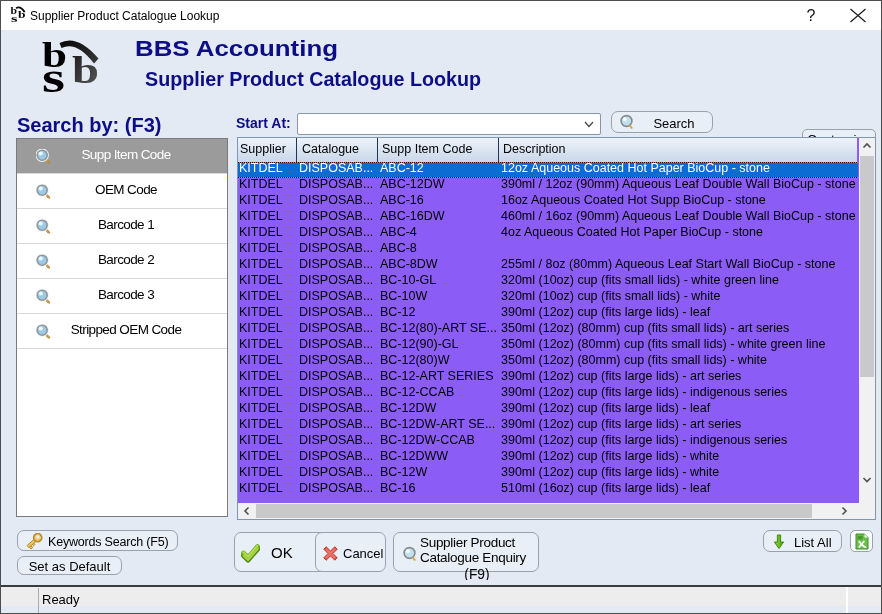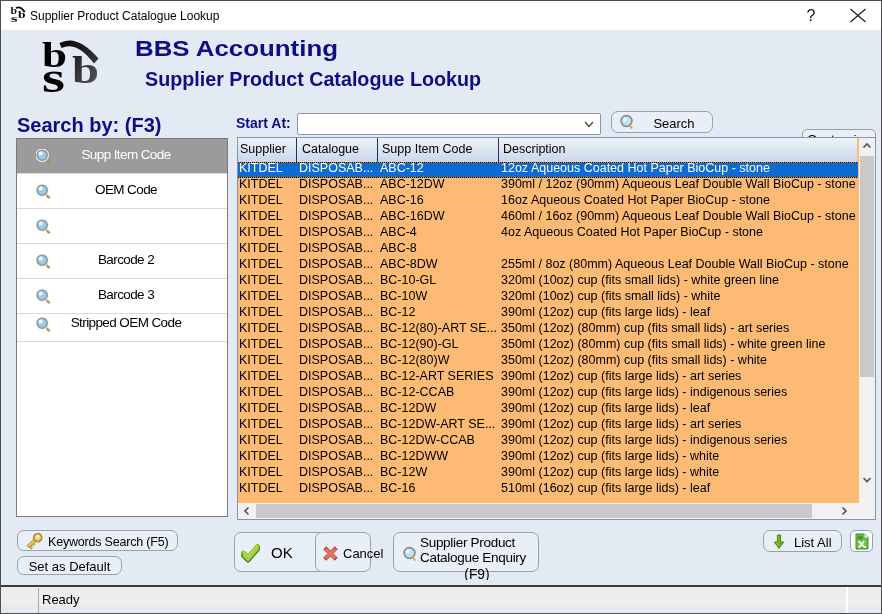--- a/index.html
+++ b/index.html
@@ -16,21 +16,21 @@
 
 .listbox { position:absolute; left:15px; top:137px; width:212px; height:379px; background:#fff; border:1px solid #7a7a7a; }
 .litem { position:absolute; left:0; width:210px; height:35px; border-bottom:1px solid #d8d8d8; }
 .litem .txt { position:absolute; left:8px; width:202px; top:7.5px; text-align:center; font-size:13.5px; letter-spacing:-0.6px; color:#000; }
 .litem.sel { background:#9b9b9b; }
 .litem.sel .txt { color:#fff; }
 .micon { position:absolute; left:19px; top:10px; width:15px; height:15px; }
 
 .btn { position:absolute; background:#e9eff7; border:1px solid #98a1ac; border-radius:7px; font-size:13px; color:#000; }
 
-.table { position:absolute; left:236px; top:136px; width:639px; height:383px; border:1px solid #7e96b2; background:#fdba74; }
+.table { position:absolute; left:236px; top:136px; width:639px; height:383px; border:1px solid #7e96b2; background:#8b5cf6; }
 .thead { position:absolute; left:0; top:0; width:619px; height:24px; background:linear-gradient(#eef3fa,#c9d7e9); }
 .hsep { position:absolute; top:0; width:1px; height:24px; background:#20345a; }
 .hlbl { position:absolute; top:3.5px; font-size:12.5px; color:#000; }
 .trow { position:absolute; left:0; width:620px; height:16px; font-size:12.5px; color:#000; white-space:nowrap; }
 .trow span { position:absolute; top:-1px; }
 .c1 { left:1px; } .c2 { left:61px; } .c3 { left:142px; } .c4 { left:263px; }
 .selrow { background:#0c6cd4; color:#fff; }
 .dotline { position:absolute; left:0; width:620px; height:1px; background:repeating-linear-gradient(90deg,#000 0 1px,#ef8300 1px 2px); }
 
 .vscroll { position:absolute; left:621px; top:0; width:16px; height:365px; background:#f1f1f1; }
@@ -102,40 +102,41 @@
         </svg>
       <div class="txt">OEM Code</div>
     </div>
     <div class="litem" style="top:70px;">
       <svg class="micon" viewBox="0 0 15 15">
           <path d="M9.9 9.2 L13.8 13.0 Q14.4 14.0 13.3 14.3 L11.5 13.7 L8.9 10.3 Z" fill="#cf9b45" stroke="#a87a2e" stroke-width="0.6"></path>
           <circle cx="6.2" cy="6.2" r="6.0" fill="none" stroke="#f2f4f5" stroke-width="1.4"></circle>
           <circle cx="6.2" cy="6.2" r="5.0" fill="#9ccbe8" stroke="#8e979c" stroke-width="1.6"></circle>
           <circle cx="4.7" cy="4.5" r="2.1" fill="#edf8fd"></circle>
         </svg>
+      <div class="txt">Barcode 1</div>
     </div>
     <div class="litem" style="top:105px;">
       <svg class="micon" viewBox="0 0 15 15">
           <path d="M9.9 9.2 L13.8 13.0 Q14.4 14.0 13.3 14.3 L11.5 13.7 L8.9 10.3 Z" fill="#cf9b45" stroke="#a87a2e" stroke-width="0.6"></path>
           <circle cx="6.2" cy="6.2" r="6.0" fill="none" stroke="#f2f4f5" stroke-width="1.4"></circle>
           <circle cx="6.2" cy="6.2" r="5.0" fill="#9ccbe8" stroke="#8e979c" stroke-width="1.6"></circle>
           <circle cx="4.7" cy="4.5" r="2.1" fill="#edf8fd"></circle>
         </svg>
       <div class="txt">Barcode 2</div>
     </div>
     <div class="litem" style="top:140px;">
       <svg class="micon" viewBox="0 0 15 15">
           <path d="M9.9 9.2 L13.8 13.0 Q14.4 14.0 13.3 14.3 L11.5 13.7 L8.9 10.3 Z" fill="#cf9b45" stroke="#a87a2e" stroke-width="0.6"></path>
           <circle cx="6.2" cy="6.2" r="6.0" fill="none" stroke="#f2f4f5" stroke-width="1.4"></circle>
           <circle cx="6.2" cy="6.2" r="5.0" fill="#9ccbe8" stroke="#8e979c" stroke-width="1.6"></circle>
           <circle cx="4.7" cy="4.5" r="2.1" fill="#edf8fd"></circle>
         </svg>
       <div class="txt">Barcode 3</div>
     </div>
-    <div class="litem" style="top:168px;">
+    <div class="litem" style="top:175px;">
       <svg class="micon" viewBox="0 0 15 15">
           <path d="M9.9 9.2 L13.8 13.0 Q14.4 14.0 13.3 14.3 L11.5 13.7 L8.9 10.3 Z" fill="#cf9b45" stroke="#a87a2e" stroke-width="0.6"></path>
           <circle cx="6.2" cy="6.2" r="6.0" fill="none" stroke="#f2f4f5" stroke-width="1.4"></circle>
           <circle cx="6.2" cy="6.2" r="5.0" fill="#9ccbe8" stroke="#8e979c" stroke-width="1.6"></circle>
           <circle cx="4.7" cy="4.5" r="2.1" fill="#edf8fd"></circle>
         </svg>
       <div class="txt">Stripped OEM Code</div>
     </div>
   </div>
 
@@ -179,21 +180,21 @@
       <div class="trow" style="top:40px">
           <span class="c1">KITDEL</span>
           <span class="c2">DISPOSAB...</span>
           <span class="c3">ABC-12DW</span>
           <span class="c4">390ml / 12oz (90mm) Aqueous Leaf Double Wall BioCup - stone</span>
         </div>
       <div class="trow" style="top:56px">
           <span class="c1">KITDEL</span>
           <span class="c2">DISPOSAB...</span>
           <span class="c3">ABC-16</span>
-          <span class="c4">16oz Aqueous Coated Hot Paper BioCup - stone</span>
+          <span class="c4">16oz Aqueous Coated Hot Supp BioCup - stone</span>
         </div>
       <div class="trow" style="top:72px">
           <span class="c1">KITDEL</span>
           <span class="c2">DISPOSAB...</span>
           <span class="c3">ABC-16DW</span>
           <span class="c4">460ml / 16oz (90mm) Aqueous Leaf Double Wall BioCup - stone</span>
         </div>
       <div class="trow" style="top:88px">
           <span class="c1">KITDEL</span>
           <span class="c2">DISPOSAB...</span>
@@ -202,21 +203,21 @@
         </div>
       <div class="trow" style="top:104px">
           <span class="c1">KITDEL</span>
           <span class="c2">DISPOSAB...</span>
           <span class="c3">ABC-8</span>
         </div>
       <div class="trow" style="top:120px">
           <span class="c1">KITDEL</span>
           <span class="c2">DISPOSAB...</span>
           <span class="c3">ABC-8DW</span>
-          <span class="c4">255ml / 8oz (80mm) Aqueous Leaf Double Wall BioCup - stone</span>
+          <span class="c4">255ml / 8oz (80mm) Aqueous Leaf Start Wall BioCup - stone</span>
         </div>
       <div class="trow" style="top:136px">
           <span class="c1">KITDEL</span>
           <span class="c2">DISPOSAB...</span>
           <span class="c3">BC-10-GL</span>
           <span class="c4">320ml (10oz) cup (fits small lids) - white green line</span>
         </div>
       <div class="trow" style="top:152px">
           <span class="c1">KITDEL</span>
           <span class="c2">DISPOSAB...</span>
@@ -335,21 +336,21 @@
 
   <div class="btn" style="left:233px;top:531px;width:92px;height:40px;">
     <svg class="abs" style="left:6px;top:11px" width="19" height="19" viewBox="0 0 19 19">
       <path d="M2.5 11.5 L7 16 L17 4.5" fill="none" stroke="#4e8c11" stroke-width="5" stroke-linecap="round" stroke-linejoin="round"></path>
       <path d="M2.5 9 L7 13.5 L16.5 2.5" fill="none" stroke="#71ab1d" stroke-width="4.6" stroke-linecap="round" stroke-linejoin="round"></path>
       <path d="M2.5 8.2 L7 12.7 L16.2 2" fill="none" stroke="#b4dc50" stroke-width="2.2" stroke-linecap="round" stroke-linejoin="round"></path>
       <path d="M2.7 11.8 L7 16 L16.8 4.8" fill="none" stroke="#a8d44c" stroke-width="2" stroke-linecap="round" stroke-linejoin="round"></path>
     </svg>
     <div class="abs" style="left:36px;top:11px;font-size:15px;">OK</div>
   </div>
-  <div class="btn" style="left:314px;top:531px;width:56px;height:40px;">
+  <div class="btn" style="left:314px;top:531px;width:71px;height:40px;">
     <svg class="abs" style="left:7px;top:13px" width="15" height="15" viewBox="0 0 15 15">
       <path d="M3.2 0.8 L7.5 5.1 L11.8 0.8 L14.2 3.2 L9.9 7.5 L14.2 11.8 L11.8 14.2 L7.5 9.9 L3.2 14.2 L0.8 11.8 L5.1 7.5 L0.8 3.2 Z" fill="#e2574b" stroke="#b8372b" stroke-width="1" stroke-linejoin="round"></path>
       <path d="M4 2.2 L7.5 5.7 L11 2.2 L12.8 4 L9.3 7.5 L12.8 11 L11 12.8 L7.5 9.3 L4 12.8 L2.2 11 L5.7 7.5 L2.2 4 Z" fill="#ec7a6d" opacity="0.75"></path>
     </svg>
     <div class="abs" style="left:27px;top:13px;font-size:13px;white-space:nowrap;">Cancel</div>
   </div>
   <div class="btn" style="left:392px;top:531px;width:146px;height:40px;">
     <svg class="abs" style="left:8px;top:13px" width="17" height="17" viewBox="0 0 17 17">
         <circle cx="7.5" cy="7" r="5.4" fill="#bfe0f2" stroke="#8a8a8a" stroke-width="1.6"></circle>
         <circle cx="5.8" cy="5.2" r="2" fill="#fff" opacity="0.85"></circle>

